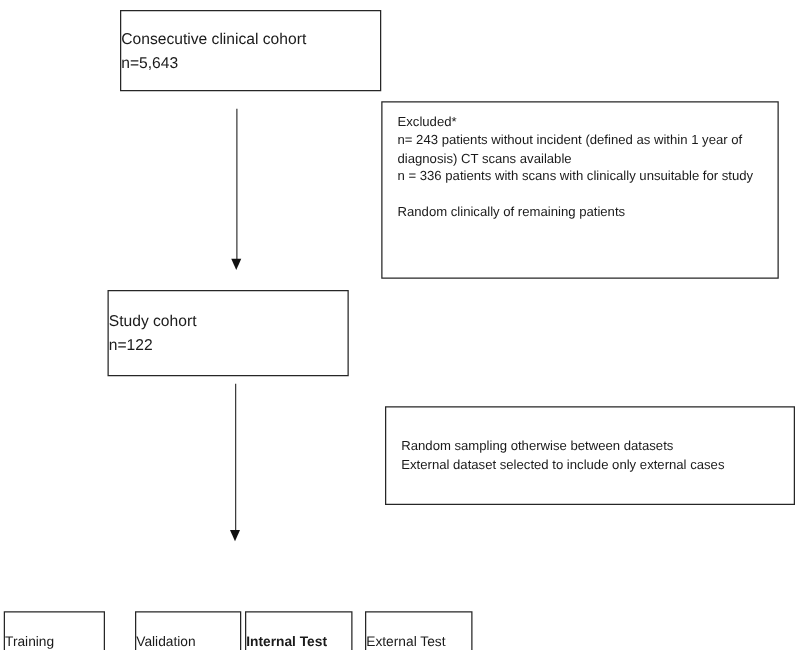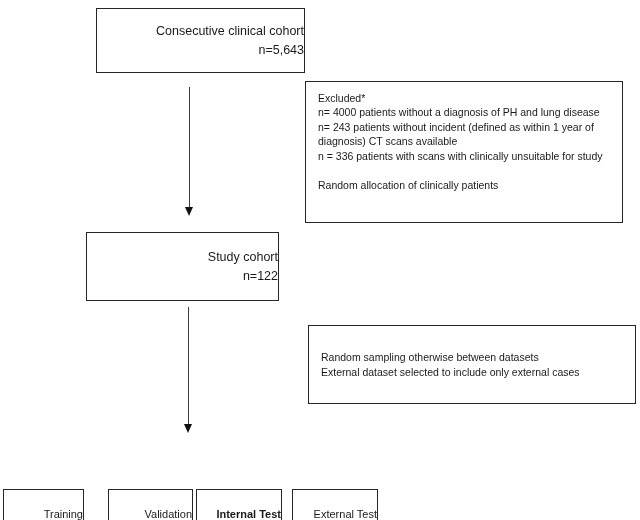--- a/index.html
+++ b/index.html
@@ -16,21 +16,21 @@
     overflow: hidden;
   }
   .box {
     position: absolute;
     border: 1.6px solid #262626;
     background: #ffffff;
   }
   .center-box {
     display: flex;
     flex-direction: column;
-    align-items: flex-end;
+    align-items: flex-start;
     justify-content: center;
     text-align: center;
   }
   .box-consecutive {
     left: 96px; top: 8px; width: 209px; height: 65px;
     font-size: 12.5px; line-height: 1.45;
   }
   .box-excluded {
     left: 305px; top: 81px; width: 318px; height: 142px;
     padding: 9px 12px;
@@ -82,25 +82,24 @@
   <div class="box center-box box-consecutive">
     <div>Consecutive clinical cohort</div>
     <div>n=5,643</div>
   </div>
 
   <div class="arrow-line arrow1-line"></div>
   <div class="arrow-head arrow1-head"></div>
 
   <div class="box box-excluded">
     <div class="note-line">Excluded*</div>
-    <div class="note-line">n= 4000 patients without a diagnosis of PH and lung disease</div>
     <div class="note-line">n= 243 patients without incident (defined as within 1 year of diagnosis) CT scans available</div>
     <div class="note-line">n = 336 patients with scans with clinically unsuitable for study</div>
     <div class="note-line"></div>
-    <div class="note-line">Random allocation of clinically patients</div>
+    <div class="note-line">Random clinically of remaining patients</div>
   </div>
 
   <div class="box center-box box-study">
     <div>Study cohort</div>
     <div>n=122</div>
   </div>
 
   <div class="arrow-line arrow2-line"></div>
   <div class="arrow-head arrow2-head"></div>
 

